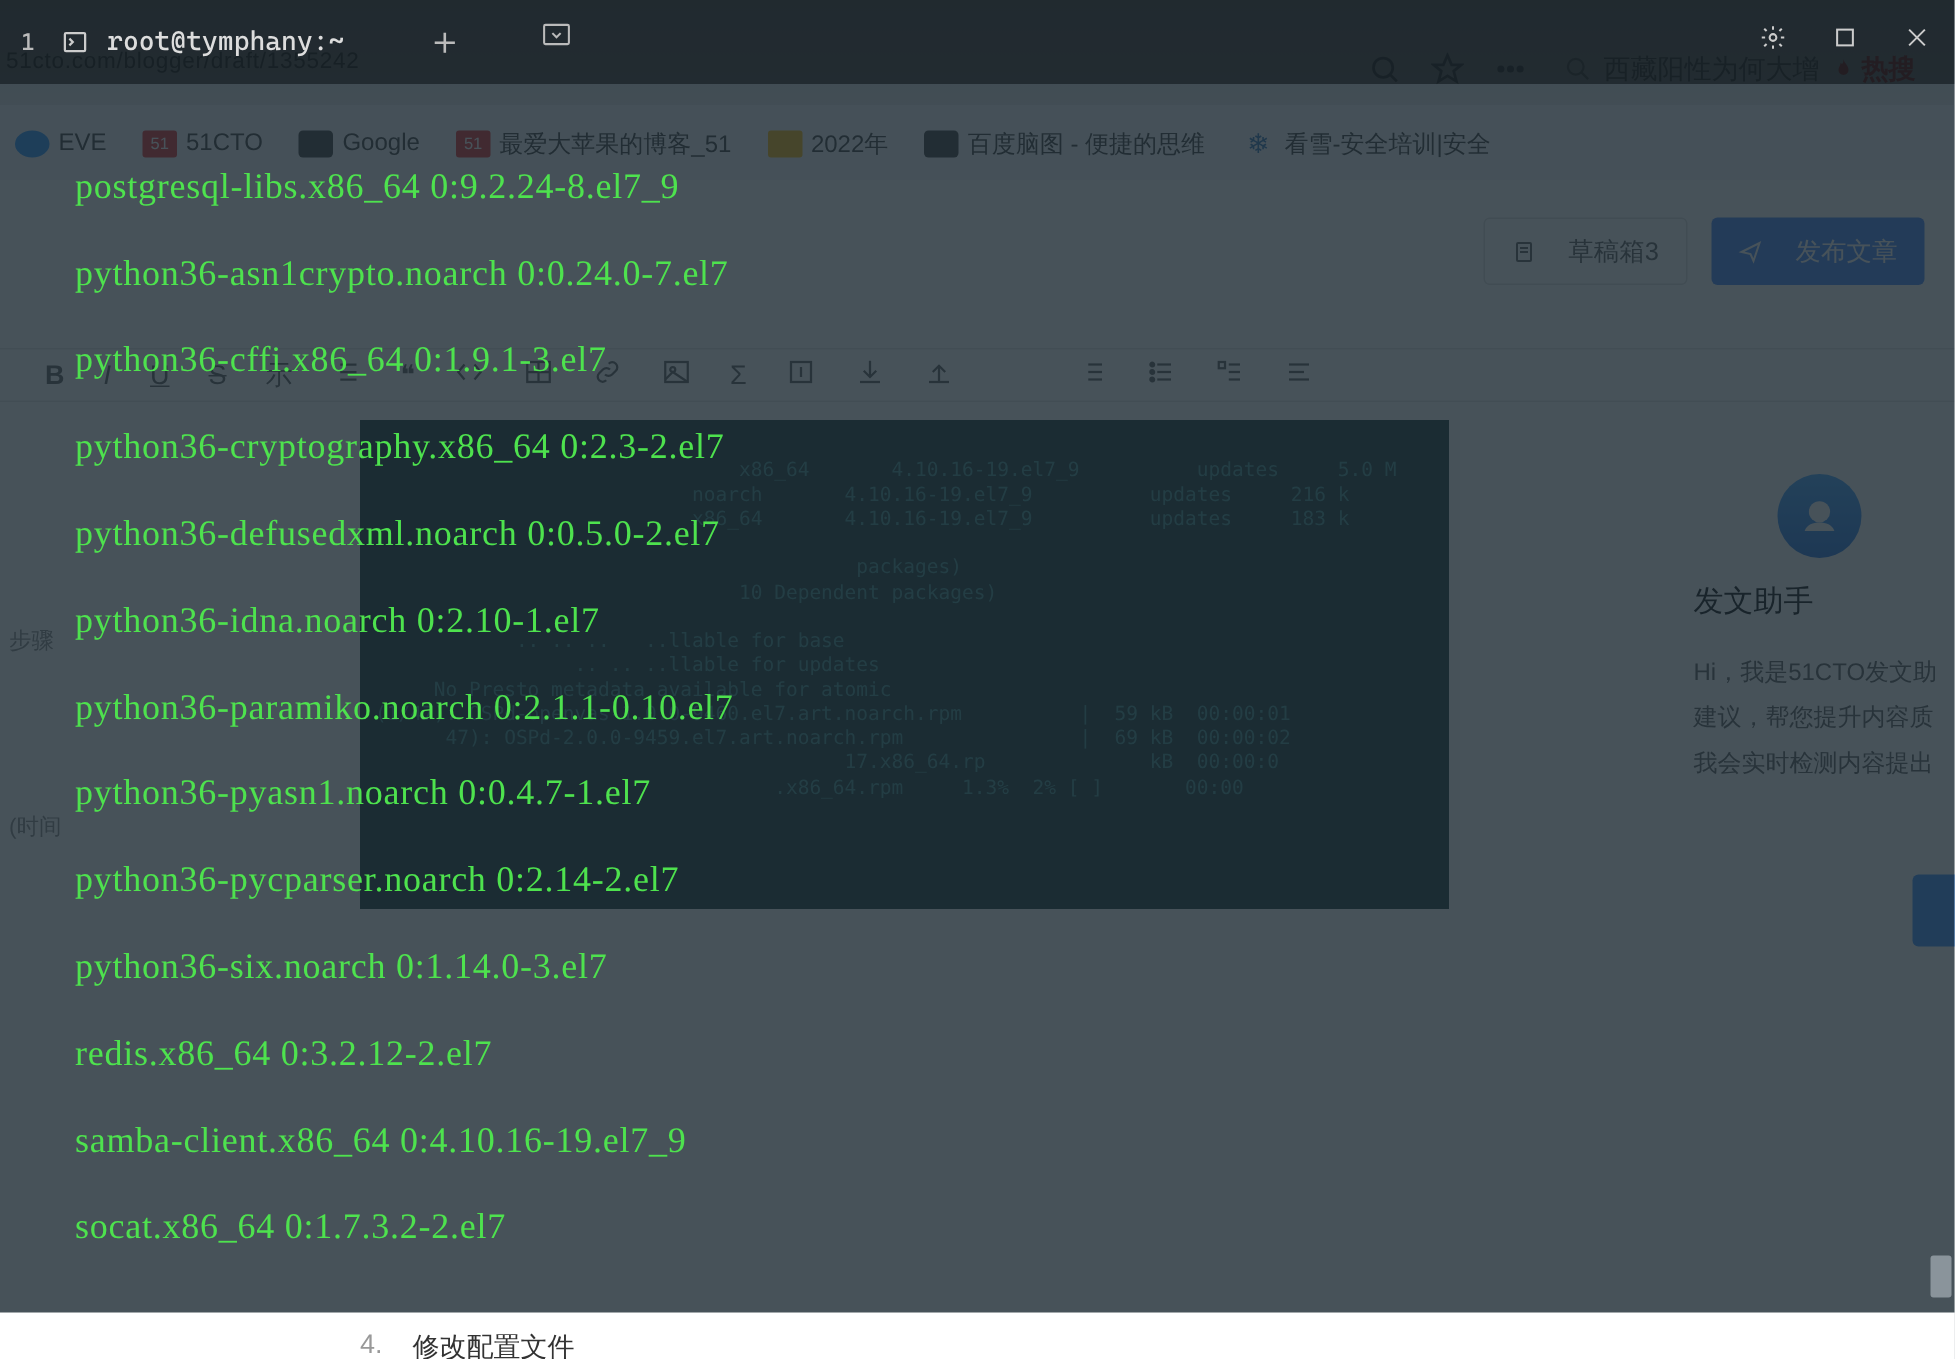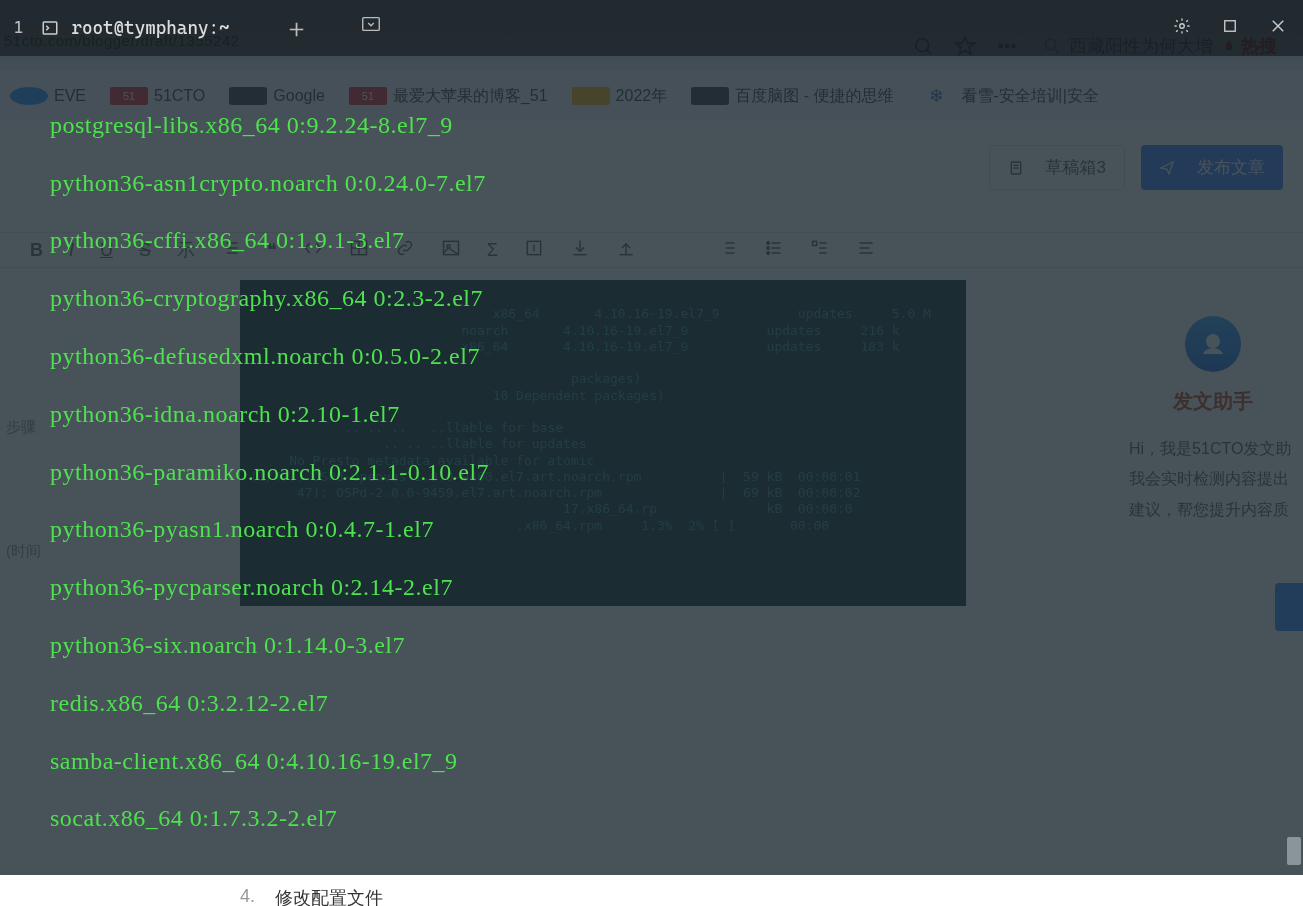--- a/index.html
+++ b/index.html
@@ -14,21 +14,21 @@
   .browser-tabbar .search-area { display: flex; align-items: center; gap: 14px; position: absolute; right: 18px; top: 30px; }
   .browser-tabbar .iconbtn { width: 28px; height: 28px; display: flex; align-items: center; justify-content: center; color: #666; }
   .iconbtn svg { width: 22px; height: 22px; stroke: #6a6a6a; fill: none; stroke-width: 2; }
   .searchbox { display: flex; align-items: center; gap: 8px; color: #666; font-size: 18px; border-radius: 4px; padding: 4px 8px; }
   .searchbox .hot { color:#e33; font-weight:bold; font-size:18px; display:flex; align-items:center; gap:4px;}
   .hot svg { width:16px; height:16px; fill:#e33; }
 
   
   .bookmark-bar { position: absolute; left: 0; right: 0; top: 80px; height: 32px; display: flex; align-items: center; gap: 24px; padding: 0 10px; font-size: 16px; color: #333; }
   .bookmark { display: flex; align-items: center; gap: 6px; white-space: nowrap; }
-  .bookmark .fav { width: 38px; height: 18px; display:inline-block; }
+  .bookmark .fav { width: 23px; height: 18px; display:inline-block; }
   .fav.folder { background: #f7b500; border-radius: 2px; }
   .fav.red { background:#d22; color:#fff; font-size:11px; text-align:center; line-height:18px; border-radius:2px;}
   .fav.blue { background:#1e90ff; border-radius:50%; }
   .fav.dark { background:#333; border-radius:3px; }
   .fav.snow { color:#2a6db3; font-size:18px; text-align:center; line-height:18px;}
 
   
   .editor-bg { position:absolute; left:0; right:0; top:120px; bottom:0; background:#fff; }
   .editor-toolbar { position:absolute; left:0; right:0; top:232px; height:36px; border-top:1px solid #e3e3e3; border-bottom:1px solid #e3e3e3; display:flex; align-items:center; gap:26px; padding:0 30px; color:#555; }
   .editor-toolbar span { font-size:18px; }
@@ -37,21 +37,21 @@
   .btn { padding:10px 18px; border-radius:4px; font-size:17px; display:flex; align-items:center; gap:22px; }
   .btn.draft { background:#fff; border:1px solid #ddd; color:#555; }
   .btn.publish { background:#3b82f6; color:#fff; }
   .btn svg { width:16px;height:16px; stroke:currentColor; fill:none; stroke-width:2;}
 
   
   .assist-panel { position:absolute; right:0; top:300px; width:190px; padding:16px 6px 16px 16px; color:#555; font-size:16px; line-height:1.9; }
   .assist-panel .head { text-align:center; margin-bottom:14px; }
   .assist-panel .head .logo { width:56px;height:56px; margin:0 auto 10px; border-radius:50%; background:linear-gradient(#3aa0ff,#1b6fe0); display:flex; align-items:center; justify-content:center;}
   .assist-panel .head .logo svg{width:34px;height:34px;fill:#fff;}
-  .assist-panel .title{ font-size:20px; color:#c2410c; font-weight:700; text-align:center;}
+  .assist-panel .title{ font-size:20px; color:#000000; font-weight:400; text-align:left;}
   .assist-panel .blue-btn{ position:absolute; right:0; bottom:-90px; width:28px; height:48px; background:#2f8bff; border-radius:4px 0 0 4px;}
 
   
   .leftlabel { position:absolute; left:6px; color:#888; font-size:15px; }
   .leftlabel.a{ top:418px;} .leftlabel.b{ top:542px;}
 
   
   .article-snippet { position:absolute; left:240px; top:886px; font-size:18px; color:#333; display:flex; gap:20px;}
   .article-snippet .num{ color:#999;}
 
@@ -264,22 +264,22 @@
     <div class="head">
       <div class="logo">
           <svg viewBox="0 0 24 24">
             <circle cx="12" cy="10" r="5"></circle>
             <path d="M5 19c1-3 4-4 7-4s6 1 7 4"></path>
           </svg>
         </div>
       <div class="title">发文助手</div>
     </div>
     <div>Hi，我是51CTO发文助</div>
+    <div>建议，帮您提升内容质</div>
     <div>我会实时检测内容提出</div>
-    <div>建议，帮您提升内容质</div>
     <div class="blue-btn"></div>
   </div>
 
   <div class="article-snippet">
     <span class="num">4.</span>
     <span>修改配置文件</span>
   </div>
 </div>
 
 <div class="term-window">

